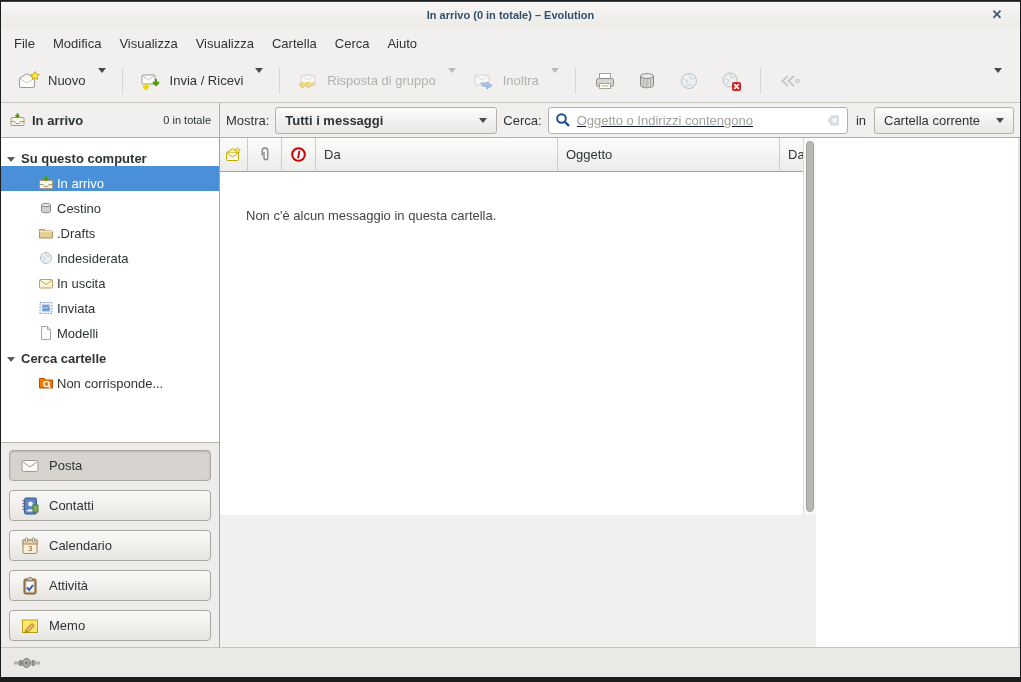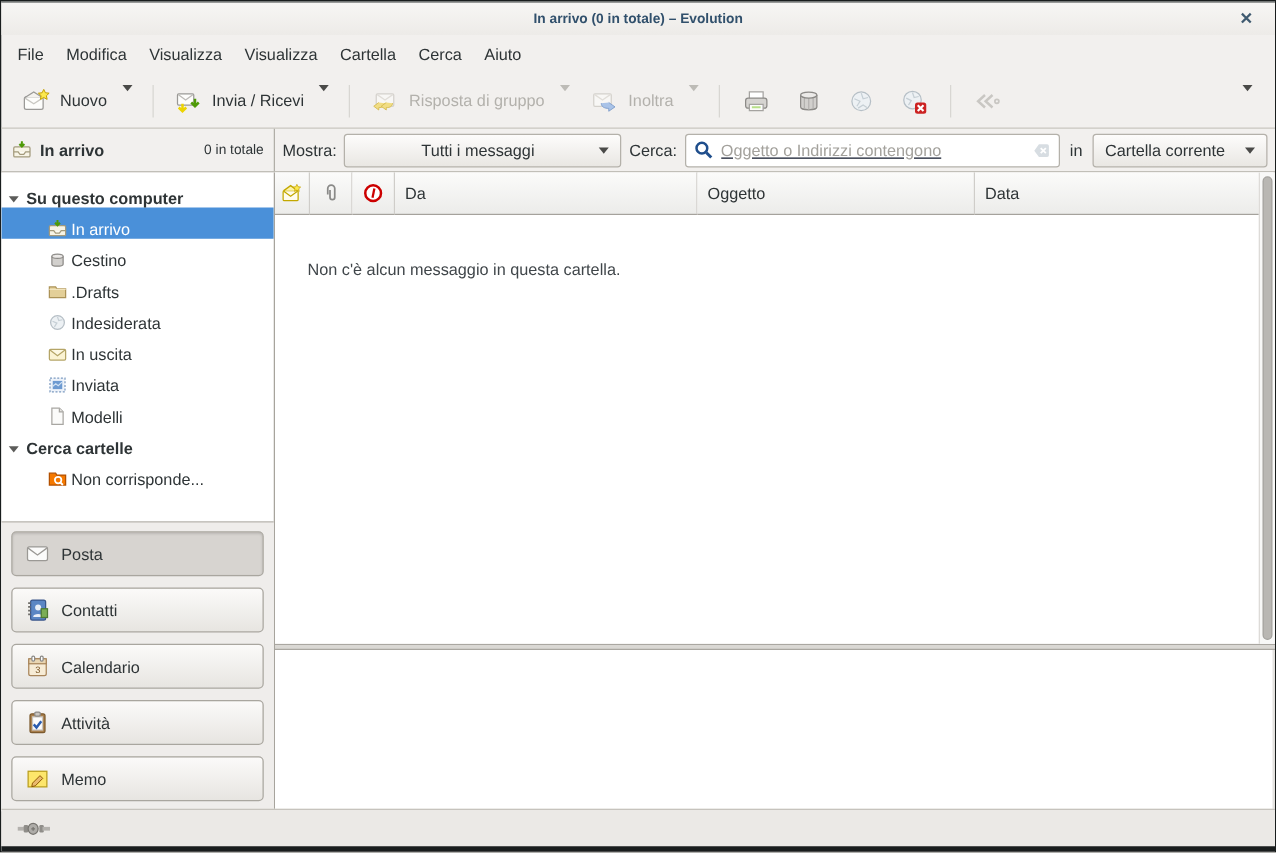--- a/index.html
+++ b/index.html
@@ -37,45 +37,45 @@
     display:flex; align-items:center; border-bottom:1px solid #b1aea7; }
   .folder-head { width:219px; height:100%; display:flex; align-items:center;
     padding:0 8px; border-right:1px solid #b1aea7; flex:none; }
   .folder-head .fh-title { font-weight:bold; margin-left:6px; }
   .folder-head .fh-count { margin-left:auto; font-size:11px; color:#2e3436; }
   .filter-right { display:flex; align-items:center; flex:1; padding:0 6px; gap:6px; }
   .combo { display:flex; align-items:center; justify-content:space-between;
     background:linear-gradient(#fdfcfb,#e9e7e3); border:1px solid #b4b1aa; border-radius:3px;
     height:27px; padding:0 9px; }
   .combo-filter { width:222px; }
-  .combo-filter .cval { flex:1; text-align:center; }
+  .combo-filter .cval { flex:1; text-align:left;font-weight:bold; }
   .combo-scope { width:140px; }
   .search-entry { display:flex; align-items:center; flex:1; height:27px;
     background:#fff; border:1px solid #b4b1aa; border-radius:3px; padding:0 6px; gap:6px; }
   .search-entry input { border:none; outline:none; flex:1; font:13px "Liberation Sans",sans-serif; color:#0f172a; background:transparent;text-decoration:underline; }
   .search-entry input::placeholder { color:#a3a19c; }
   .in-label { padding:0 2px; }
   
   .main { position:absolute; top:137px; left:0; right:0; height:511px; display:flex; }
   .sidebar { width:219px; flex:none; border-right:1px solid #a7a49d; display:flex; flex-direction:column; background:#fff; }
   .tree { flex:1; overflow:hidden; padding-top:3px; }
   .trow { height:25px; display:flex; align-items:flex-end; }
   .tgroup { font-weight:bold; padding-left:6px; gap:6px; }
   .tchild { padding-left:36px; gap:3px; }
   .tchild.selected { background:#4a90d9; color:#fff; }
   .tri { width:0; height:0; border:4px solid transparent; border-top:5px solid #5c5c5a; margin-top:4px; }
   .ticon { width:17px; height:16px; display:inline-flex; align-items:center; justify-content:center; flex:none; }
   
   .switcher { flex:none; background:#efedeb; border-top:1px solid #b9b6b0; padding:7px 8px 8px 8px;
     display:flex; flex-direction:column; gap:9px; }
-  .sw-btn { height:31px; display:flex; align-items:center; gap:9px; padding:17px 10px;
+  .sw-btn { height:31px; display:flex; align-items:center; gap:9px; padding:4px 10px;
     background:linear-gradient(#fbfaf9,#e7e5e1); border:1px solid #a9a69f; border-radius:4px; }
   .sw-btn.active { background:#d7d4d0; box-shadow:inset 0 1px 2px rgba(0,0,0,.15); }
   
-  .content { flex:1; display:flex; flex-direction:column; min-width:0; }
+  .content { flex:1; display:flex; flex-direction:row; min-width:0; }
   .list-pane { height:377px; position:relative; background:#fff; display:flex; flex-direction:column; }
   .list-header { display:flex; height:34px; flex:none; }
   .hcol { background:linear-gradient(#fbfbfa,#ececea); border-right:1px solid #cfcdc9;
     border-bottom:1px solid #a5a29c; display:flex; align-items:center; padding-left:8px; }
   .hcol.icon-col { justify-content:center; padding-left:0; }
   .c1{width:28px;} .c2{width:34px;} .c3{width:34px;}
   .c-da{width:242px;} .c-ogg{width:222px;} .c-data{flex:1;}
   .list-body { flex:1; position:relative; }
   .empty-msg { position:absolute; left:26px; top:36px; color:#40464a; }
   .vscroll { position:absolute; right:0; top:0; bottom:0; width:13px;

